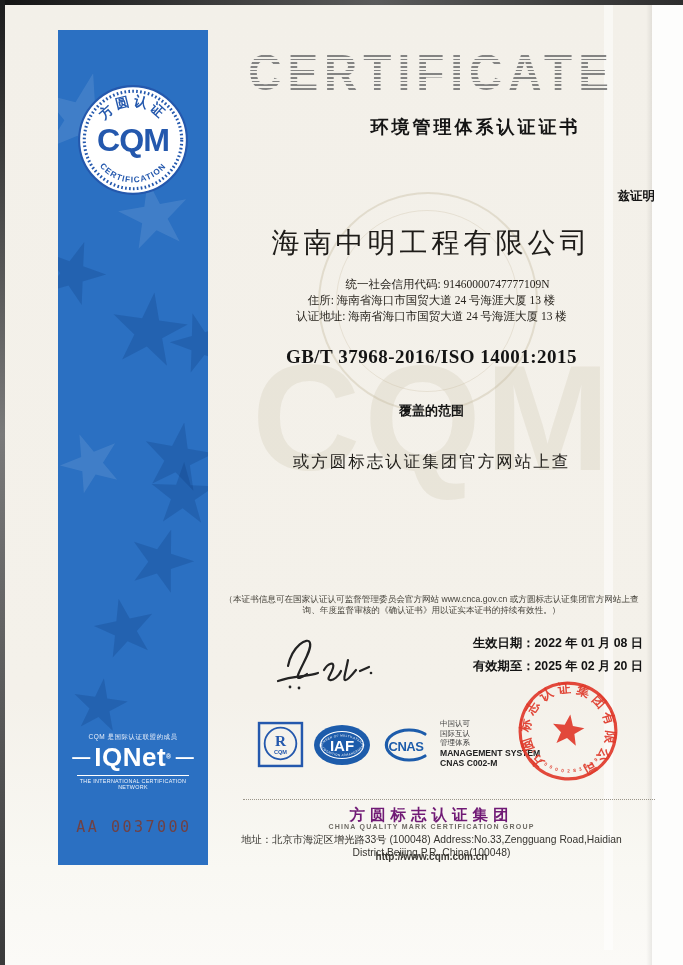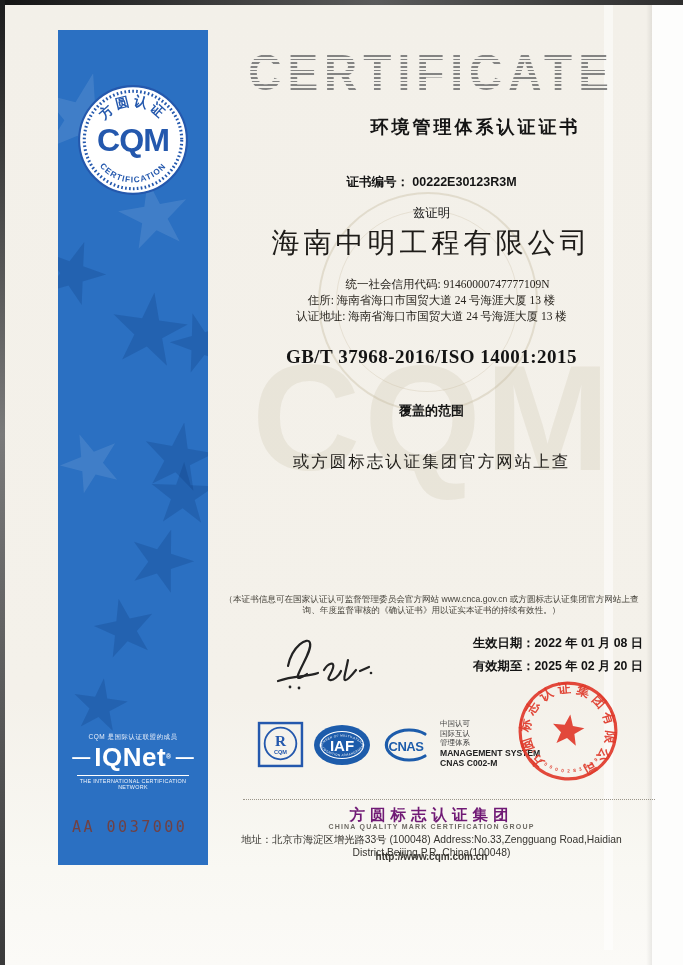--- a/index.html
+++ b/index.html
@@ -29,33 +29,33 @@
   .star.dark{background:rgba(9,48,112,0.22);}
   .star.light{background:rgba(255,255,255,0.10);}
 
   .iqnet-note{left:0;top:703px;width:150px;text-align:center;font-size:6.5px;letter-spacing:.5px;color:#e9effa;}
   .iqnet-row{left:0;top:712px;width:150px;display:flex;align-items:center;justify-content:center;gap:4px;color:#fff;}
   .iqnet-dash{font-size:18px;font-weight:700;line-height:30px;}
   .iqnet-brand{font-size:26px;font-weight:700;letter-spacing:.5px;line-height:30px;}
   .iqnet-reg{font-size:7px;vertical-align:top;}
   .iqnet-tagline{left:19px;top:745px;width:112px;text-align:center;font-size:5.4px;letter-spacing:.3px;
                  color:#f2f6fd;border-top:1px solid #ffffff;padding-top:2px;}
-  .serial{left:14px;top:788px;width:150px;text-align:left;font-family:"DejaVu Sans Mono",monospace;
+  .serial{left:1px;top:788px;width:150px;text-align:center;font-family:"DejaVu Sans Mono",monospace;
           font-size:15px;letter-spacing:2.5px;color:rgba(124,56,45,0.85);}
 
   
   .cert-wm{left:208px;top:44px;width:447px;text-align:center;font-size:46px;font-weight:800;letter-spacing:6px;
            transform:scaleY(1.08);transform-origin:top;
            background-image:repeating-linear-gradient(180deg,rgba(125,125,125,0.95) 0 1.6px,rgba(238,238,236,0.25) 1.6px 3.4px);
            -webkit-background-clip:text;background-clip:text;color:transparent;}
 
   .col{left:208px;width:447px;text-align:center;color:#141414;}
   .title{top:115px;font-size:18px;font-weight:700;letter-spacing:3px;padding-left:44px;}
   .certno{top:174px;font-size:12.5px;font-weight:600;}
-  .certify{top:205px;font-size:12.5px;font-weight:400;}
+  .certify{top:188px;font-size:12.5px;font-weight:700;text-align:right;}
   .company{top:224px;font-size:28px;font-family:"Liberation Serif",serif;letter-spacing:4px;color:#1d1b18;}
   .info{font-size:11.5px;font-family:"Liberation Serif",serif;color:#27231d;}
   .i1{top:277px;margin-left:16px;} .i2{top:293px;} .i3{top:309px;}
   .conform{top:329px;font-size:13px;font-weight:600;}
   .standard{top:346px;font-size:19px;font-weight:700;font-family:"Liberation Serif",serif;letter-spacing:.5px;}
   .scope-title{top:402px;font-size:13px;font-weight:600;}
   .scope{font-size:16.5px;font-family:"Liberation Serif",serif;letter-spacing:2px;color:#211f1b;}
   .s1{top:426px;} .s2{top:451px;}
   .note{font-size:8.6px;color:#47443c;line-height:11px;}
   .n1{top:594px;} .n2{top:605px;}
@@ -127,21 +127,20 @@
       <span class="iqnet-dash">—</span>
     </div>
     <div class="abs iqnet-tagline">THE INTERNATIONAL CERTIFICATION NETWORK</div>
 
     <div class="abs serial">AA 0037000</div>
   </div>
 
   <div class="abs cert-wm">CERTIFICATE</div>
 
   <div class="abs col title">环境管理体系认证证书</div>
-  <div class="abs col certno">证书编号： 00222E30123R3M</div>
   <div class="abs col certify">兹证明</div>
   <div class="abs col company">海南中明工程有限公司</div>
   <div class="abs col info i1">统一社会信用代码: 91460000747777109N</div>
   <div class="abs col info i2">住所: 海南省海口市国贸大道 24 号海涯大厦 13 楼</div>
   <div class="abs col info i3">认证地址: 海南省海口市国贸大道 24 号海涯大厦 13 楼</div>
   <div class="abs col standard">GB/T 37968-2016/ISO 14001:2015</div>
   <div class="abs col scope-title">覆盖的范围</div>
   <div class="abs col scope s2">或方圆标志认证集团官方网站上查</div>
   <div class="abs col note n1">（本证书信息可在国家认证认可监督管理委员会官方网站 www.cnca.gov.cn 或方圆标志认证集团官方网站上查</div>
   <div class="abs col note n2">询、年度监督审核的《确认证书》用以证实本证书的持续有效性。）</div>

